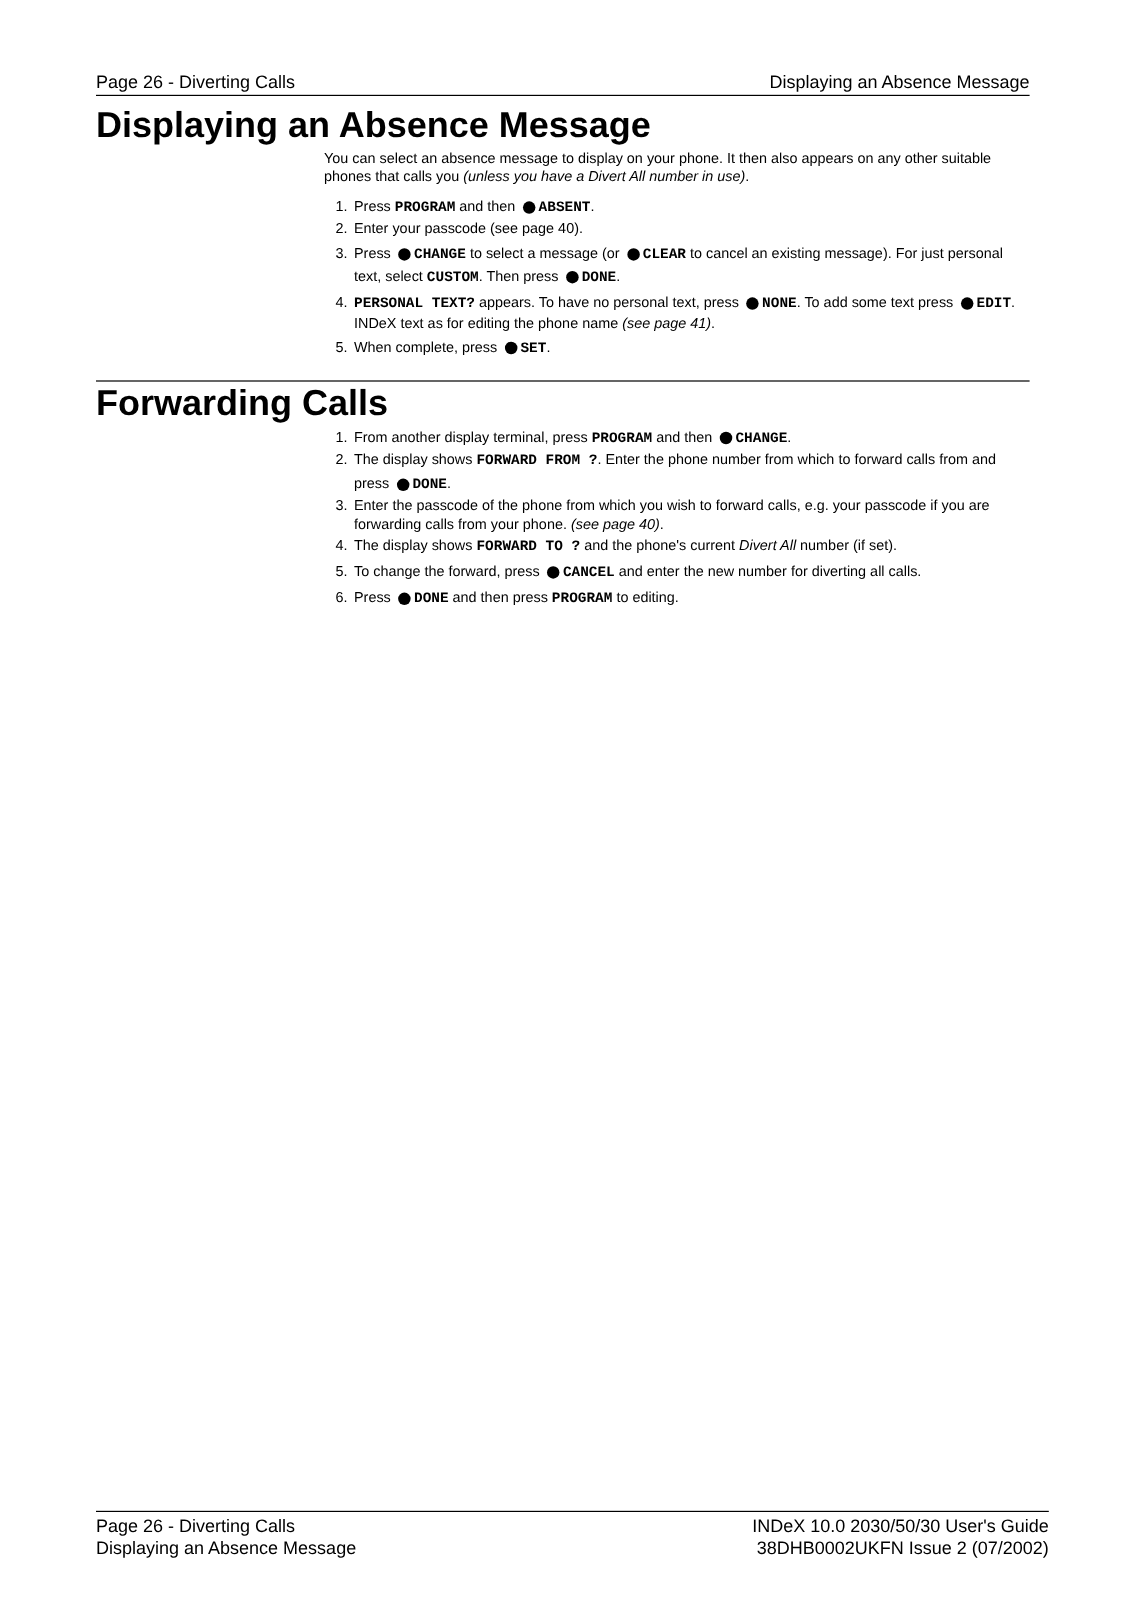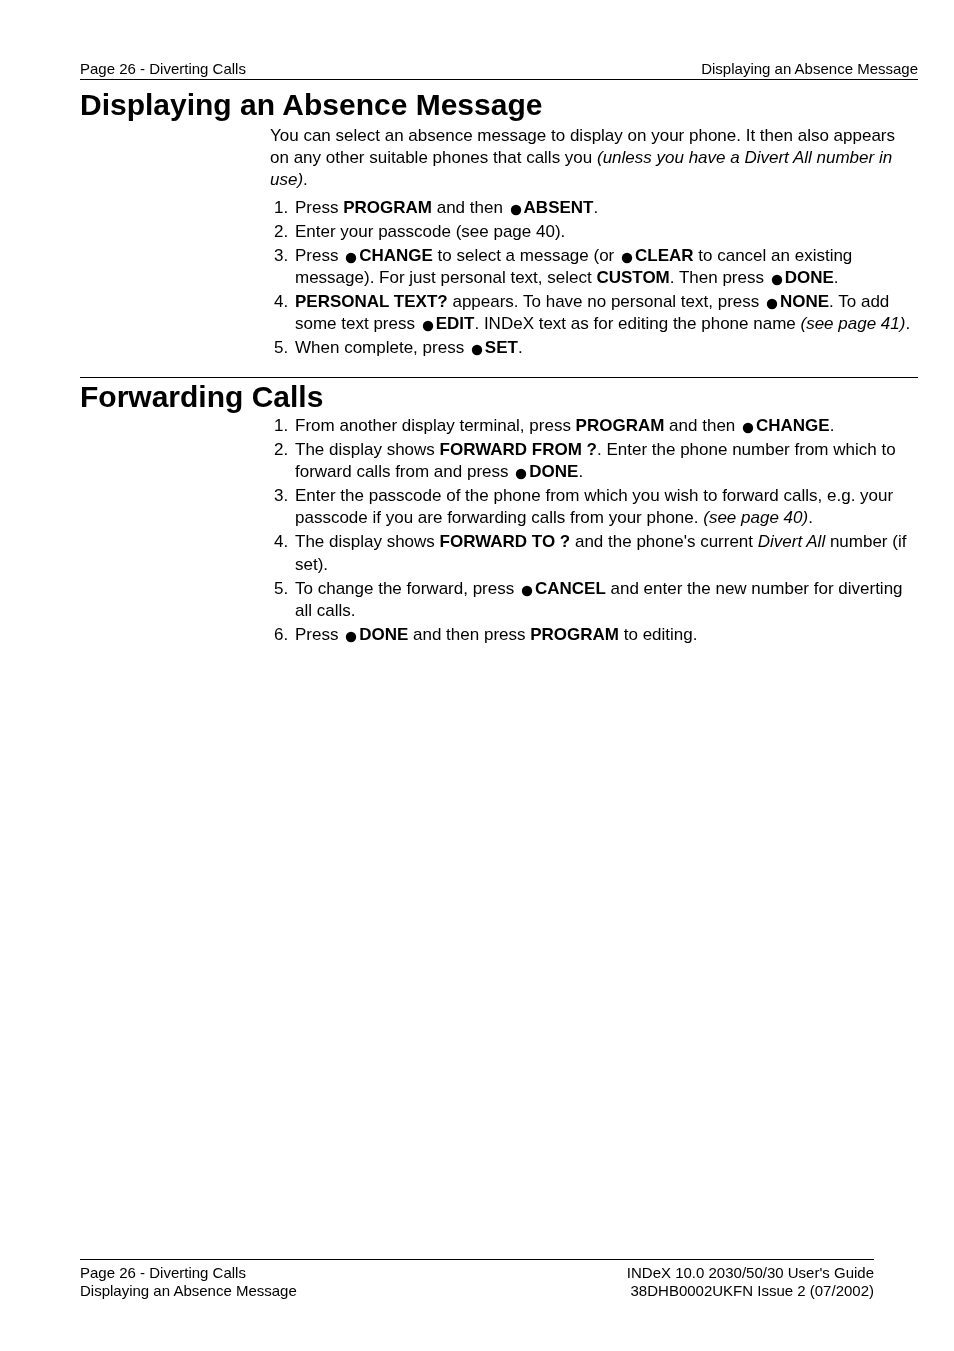--- a/index.html
+++ b/index.html
@@ -7,21 +7,21 @@
     padding: 0;
     background: #ffffff;
     font-family: Arial, Helvetica, sans-serif;
     color: #000;
     width: 954px;
   }
   .page {
     position: relative;
     width: 954px;
     height: 1351px;
-    padding: 60px 36px 50px 80px;
+    padding: 60px 96px 50px 80px;
     box-sizing: border-box;
   }
   .top-header {
     display: flex;
     justify-content: space-between;
     font-size: 15px;
     border-bottom: 1.5px solid #000;
     padding-bottom: 2px;
   }
   .section {
@@ -36,21 +36,21 @@
   }
   h1.section-title {
     font-size: 30px;
     font-weight: bold;
     margin: 0;
     line-height: 1.15;
     padding-top: 2px;
   }
   .body-block {
     margin-left: 190px;
-    font-size: 17px;
+    font-size: 12px;
     line-height: 1.3;
   }
   .intro {
     margin-top: 2px;
     margin-bottom: 6px;
   }
   .subhead {
     font-weight: bold;
     text-decoration: underline;
     margin-top: 4px;
@@ -58,21 +58,21 @@
   }
   ol.steps {
     margin: 0;
     padding-left: 23px;
     list-style: decimal;
   }
   ol.steps > li {
     padding-left: 2px;
     margin-bottom: 2px;
   }
-  .b { font-weight: bold; }
+  .b { font-weight: bold; font-family: Liberation Mono, monospace; }
   .i { font-style: italic; }
   .bullet {
     display: inline-block;
     position: relative;
     top: 4px;
     margin: 0 1px 0 1px;
   }
   .bullet svg { display: block; }
   .footer {
     position: absolute;

